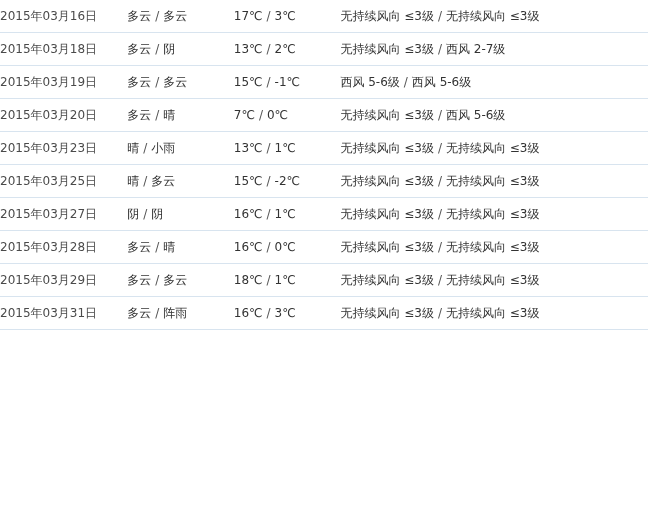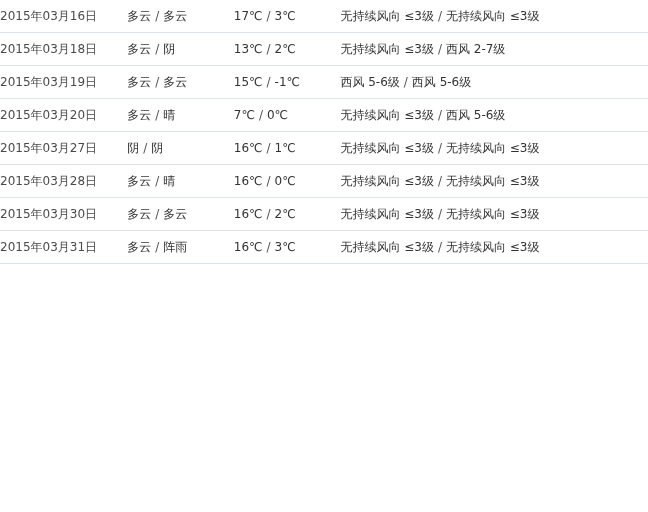--- a/index.html
+++ b/index.html
@@ -86,35 +86,47 @@
         <td class="col-temp"><span class="t-part">15℃</span><span class="sep">/</span><span class="t-part">-1℃</span></td>
         <td class="col-wind"><span class="wd-part">西风 5-6级</span><span class="sep">/</span><span class="wd-part">西风 5-6级</span></td>
       </tr>
       <tr>
         <td class="col-date">2015年03月20日</td>
         <td class="col-weather"><span class="w-part">多云</span><span class="sep">/</span><span class="w-part">晴</span></td>
         <td class="col-temp"><span class="t-part">7℃</span><span class="sep">/</span><span class="t-part">0℃</span></td>
         <td class="col-wind"><span class="wd-part">无持续风向 ≤3级</span><span class="sep">/</span><span class="wd-part">西风 5-6级</span></td>
       </tr>
       <tr>
+        <td class="col-date">2015年03月23日</td>
+        <td class="col-weather"><span class="w-part">晴</span><span class="sep">/</span><span class="w-part">小雨</span></td>
+        <td class="col-temp"><span class="t-part">13℃</span><span class="sep">/</span><span class="t-part">1℃</span></td>
+        <td class="col-wind"><span class="wd-part">无持续风向 ≤3级</span><span class="sep">/</span><span class="wd-part">无持续风向 ≤3级</span></td>
+      </tr>
+      <tr>
+        <td class="col-date">2015年03月25日</td>
+        <td class="col-weather"><span class="w-part">晴</span><span class="sep">/</span><span class="w-part">多云</span></td>
+        <td class="col-temp"><span class="t-part">15℃</span><span class="sep">/</span><span class="t-part">-2℃</span></td>
+        <td class="col-wind"><span class="wd-part">无持续风向 ≤3级</span><span class="sep">/</span><span class="wd-part">无持续风向 ≤3级</span></td>
+      </tr>
+      <tr>
         <td class="col-date">2015年03月27日</td>
         <td class="col-weather"><span class="w-part">阴</span><span class="sep">/</span><span class="w-part">阴</span></td>
         <td class="col-temp"><span class="t-part">16℃</span><span class="sep">/</span><span class="t-part">1℃</span></td>
         <td class="col-wind"><span class="wd-part">无持续风向 ≤3级</span><span class="sep">/</span><span class="wd-part">无持续风向 ≤3级</span></td>
       </tr>
       <tr>
         <td class="col-date">2015年03月28日</td>
         <td class="col-weather"><span class="w-part">多云</span><span class="sep">/</span><span class="w-part">晴</span></td>
         <td class="col-temp"><span class="t-part">16℃</span><span class="sep">/</span><span class="t-part">0℃</span></td>
         <td class="col-wind"><span class="wd-part">无持续风向 ≤3级</span><span class="sep">/</span><span class="wd-part">无持续风向 ≤3级</span></td>
       </tr>
       <tr>
-        <td class="col-date">2015年03月30日</td>
+        <td class="col-date">2015年03月29日</td>
         <td class="col-weather"><span class="w-part">多云</span><span class="sep">/</span><span class="w-part">多云</span></td>
-        <td class="col-temp"><span class="t-part">16℃</span><span class="sep">/</span><span class="t-part">2℃</span></td>
+        <td class="col-temp"><span class="t-part">18℃</span><span class="sep">/</span><span class="t-part">1℃</span></td>
         <td class="col-wind"><span class="wd-part">无持续风向 ≤3级</span><span class="sep">/</span><span class="wd-part">无持续风向 ≤3级</span></td>
       </tr>
       <tr>
         <td class="col-date">2015年03月31日</td>
         <td class="col-weather"><span class="w-part">多云</span><span class="sep">/</span><span class="w-part">阵雨</span></td>
         <td class="col-temp"><span class="t-part">16℃</span><span class="sep">/</span><span class="t-part">3℃</span></td>
         <td class="col-wind"><span class="wd-part">无持续风向 ≤3级</span><span class="sep">/</span><span class="wd-part">无持续风向 ≤3级</span></td>
       </tr>
     </tbody>
 </table>

